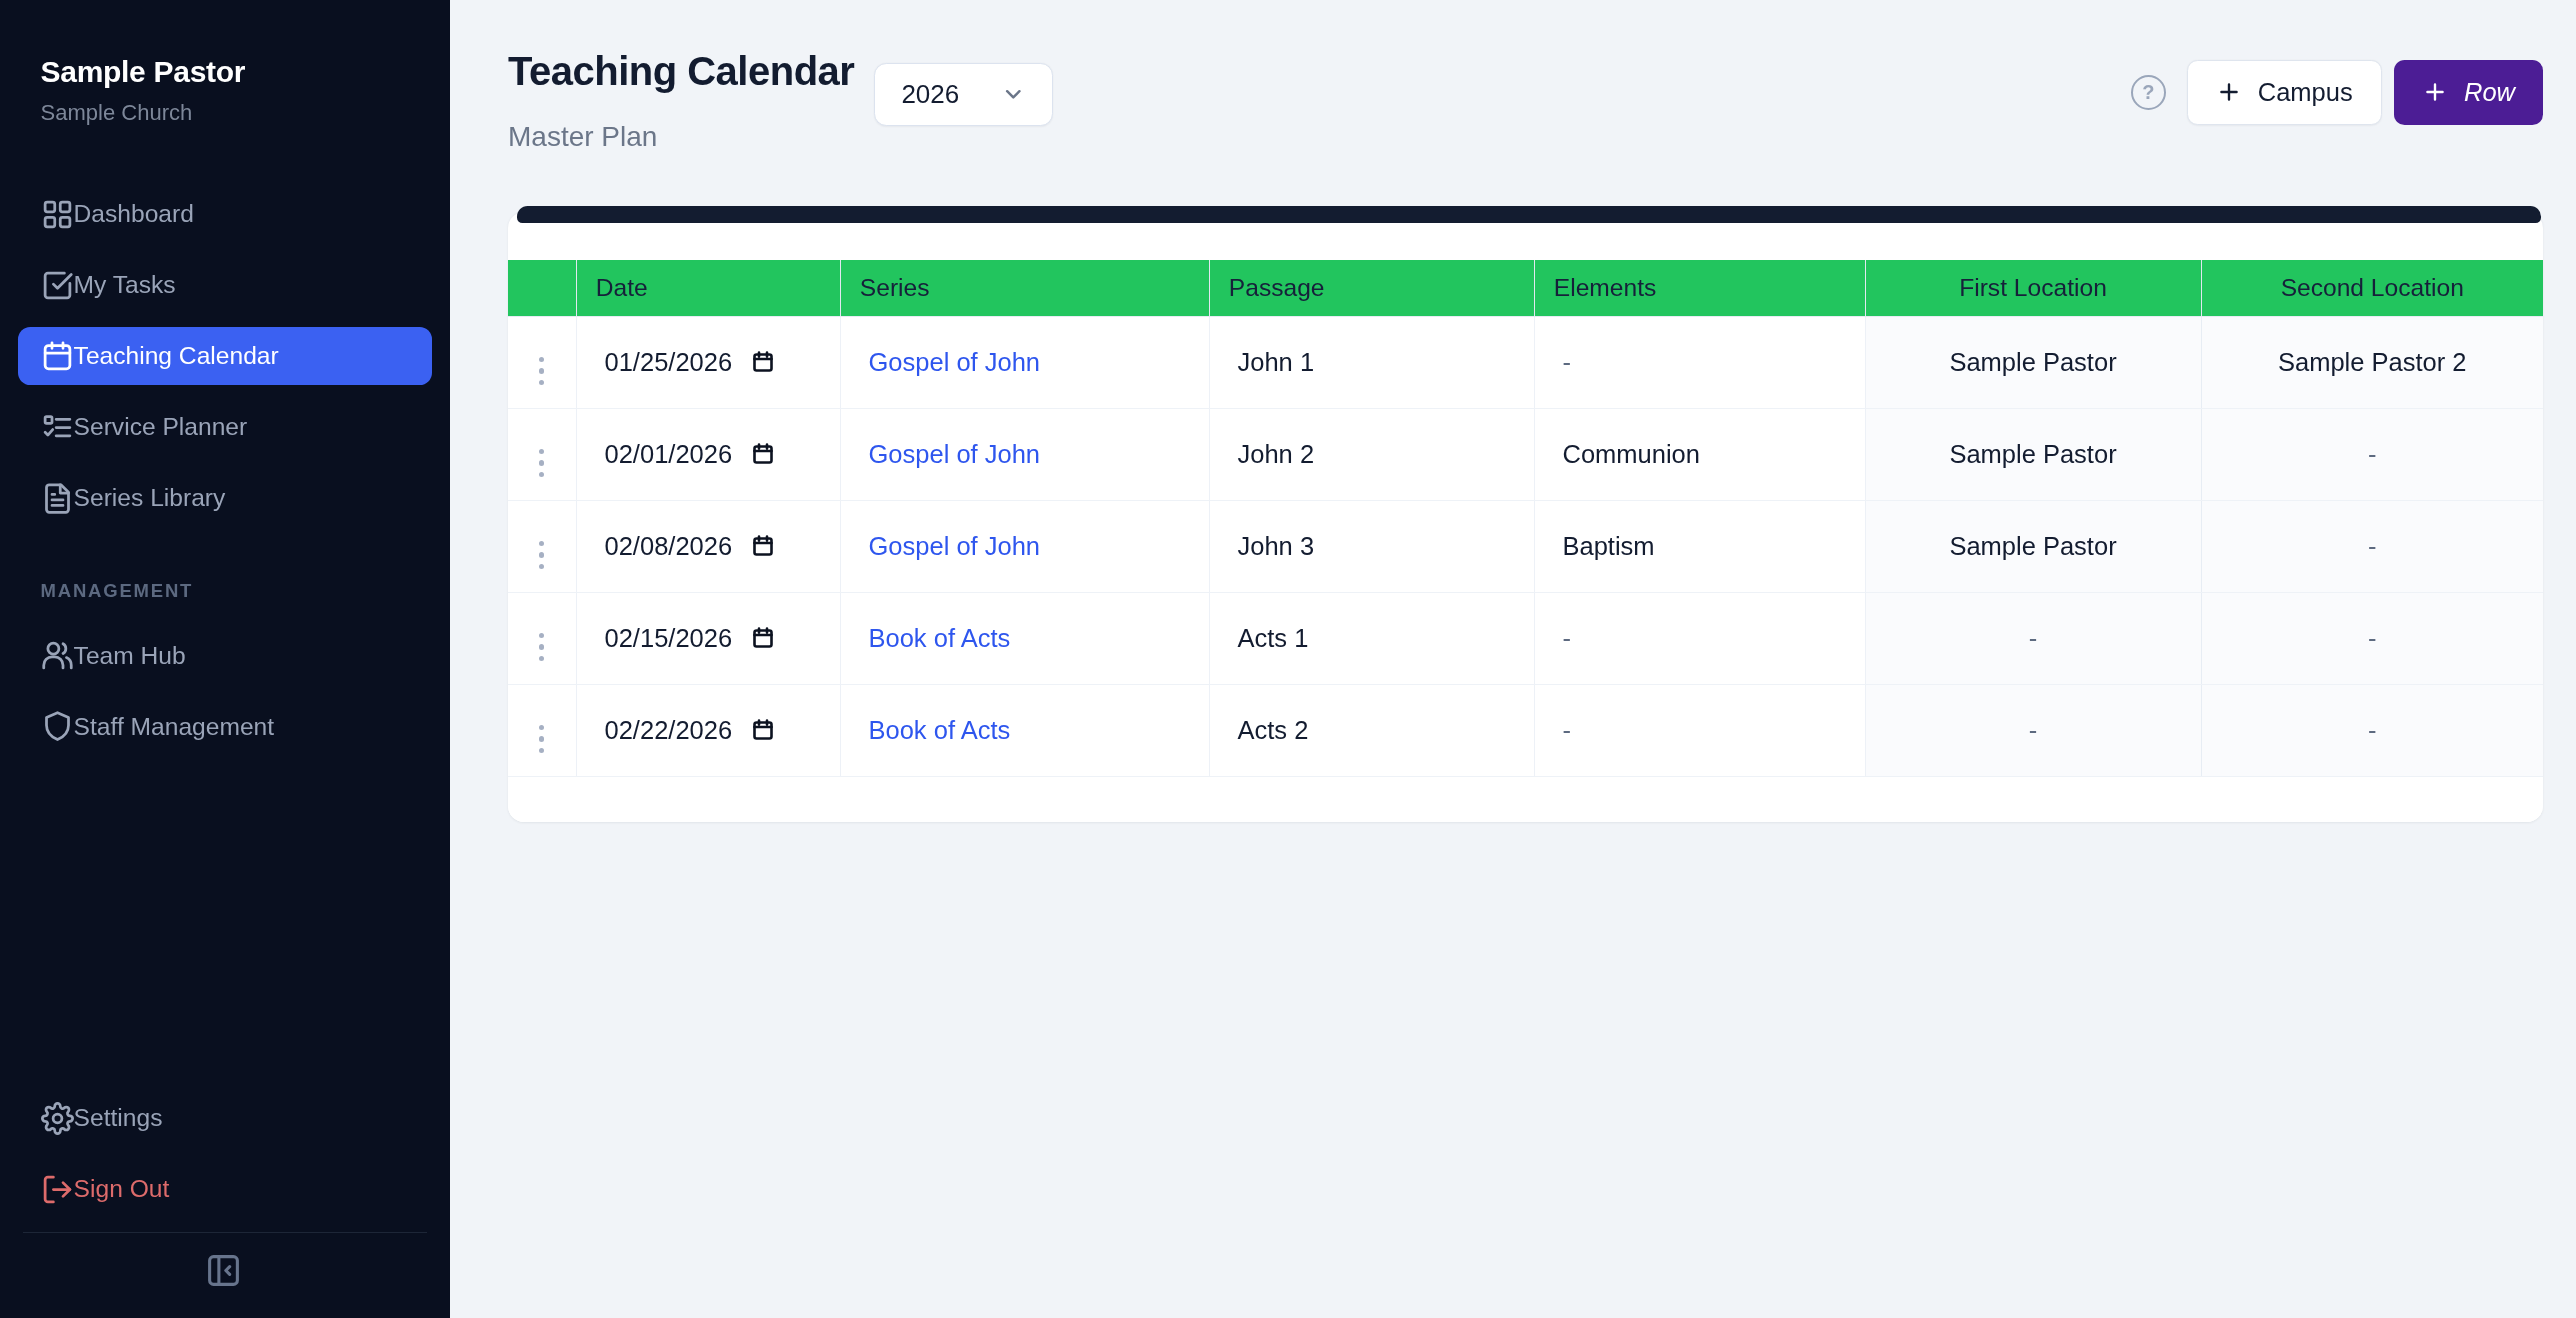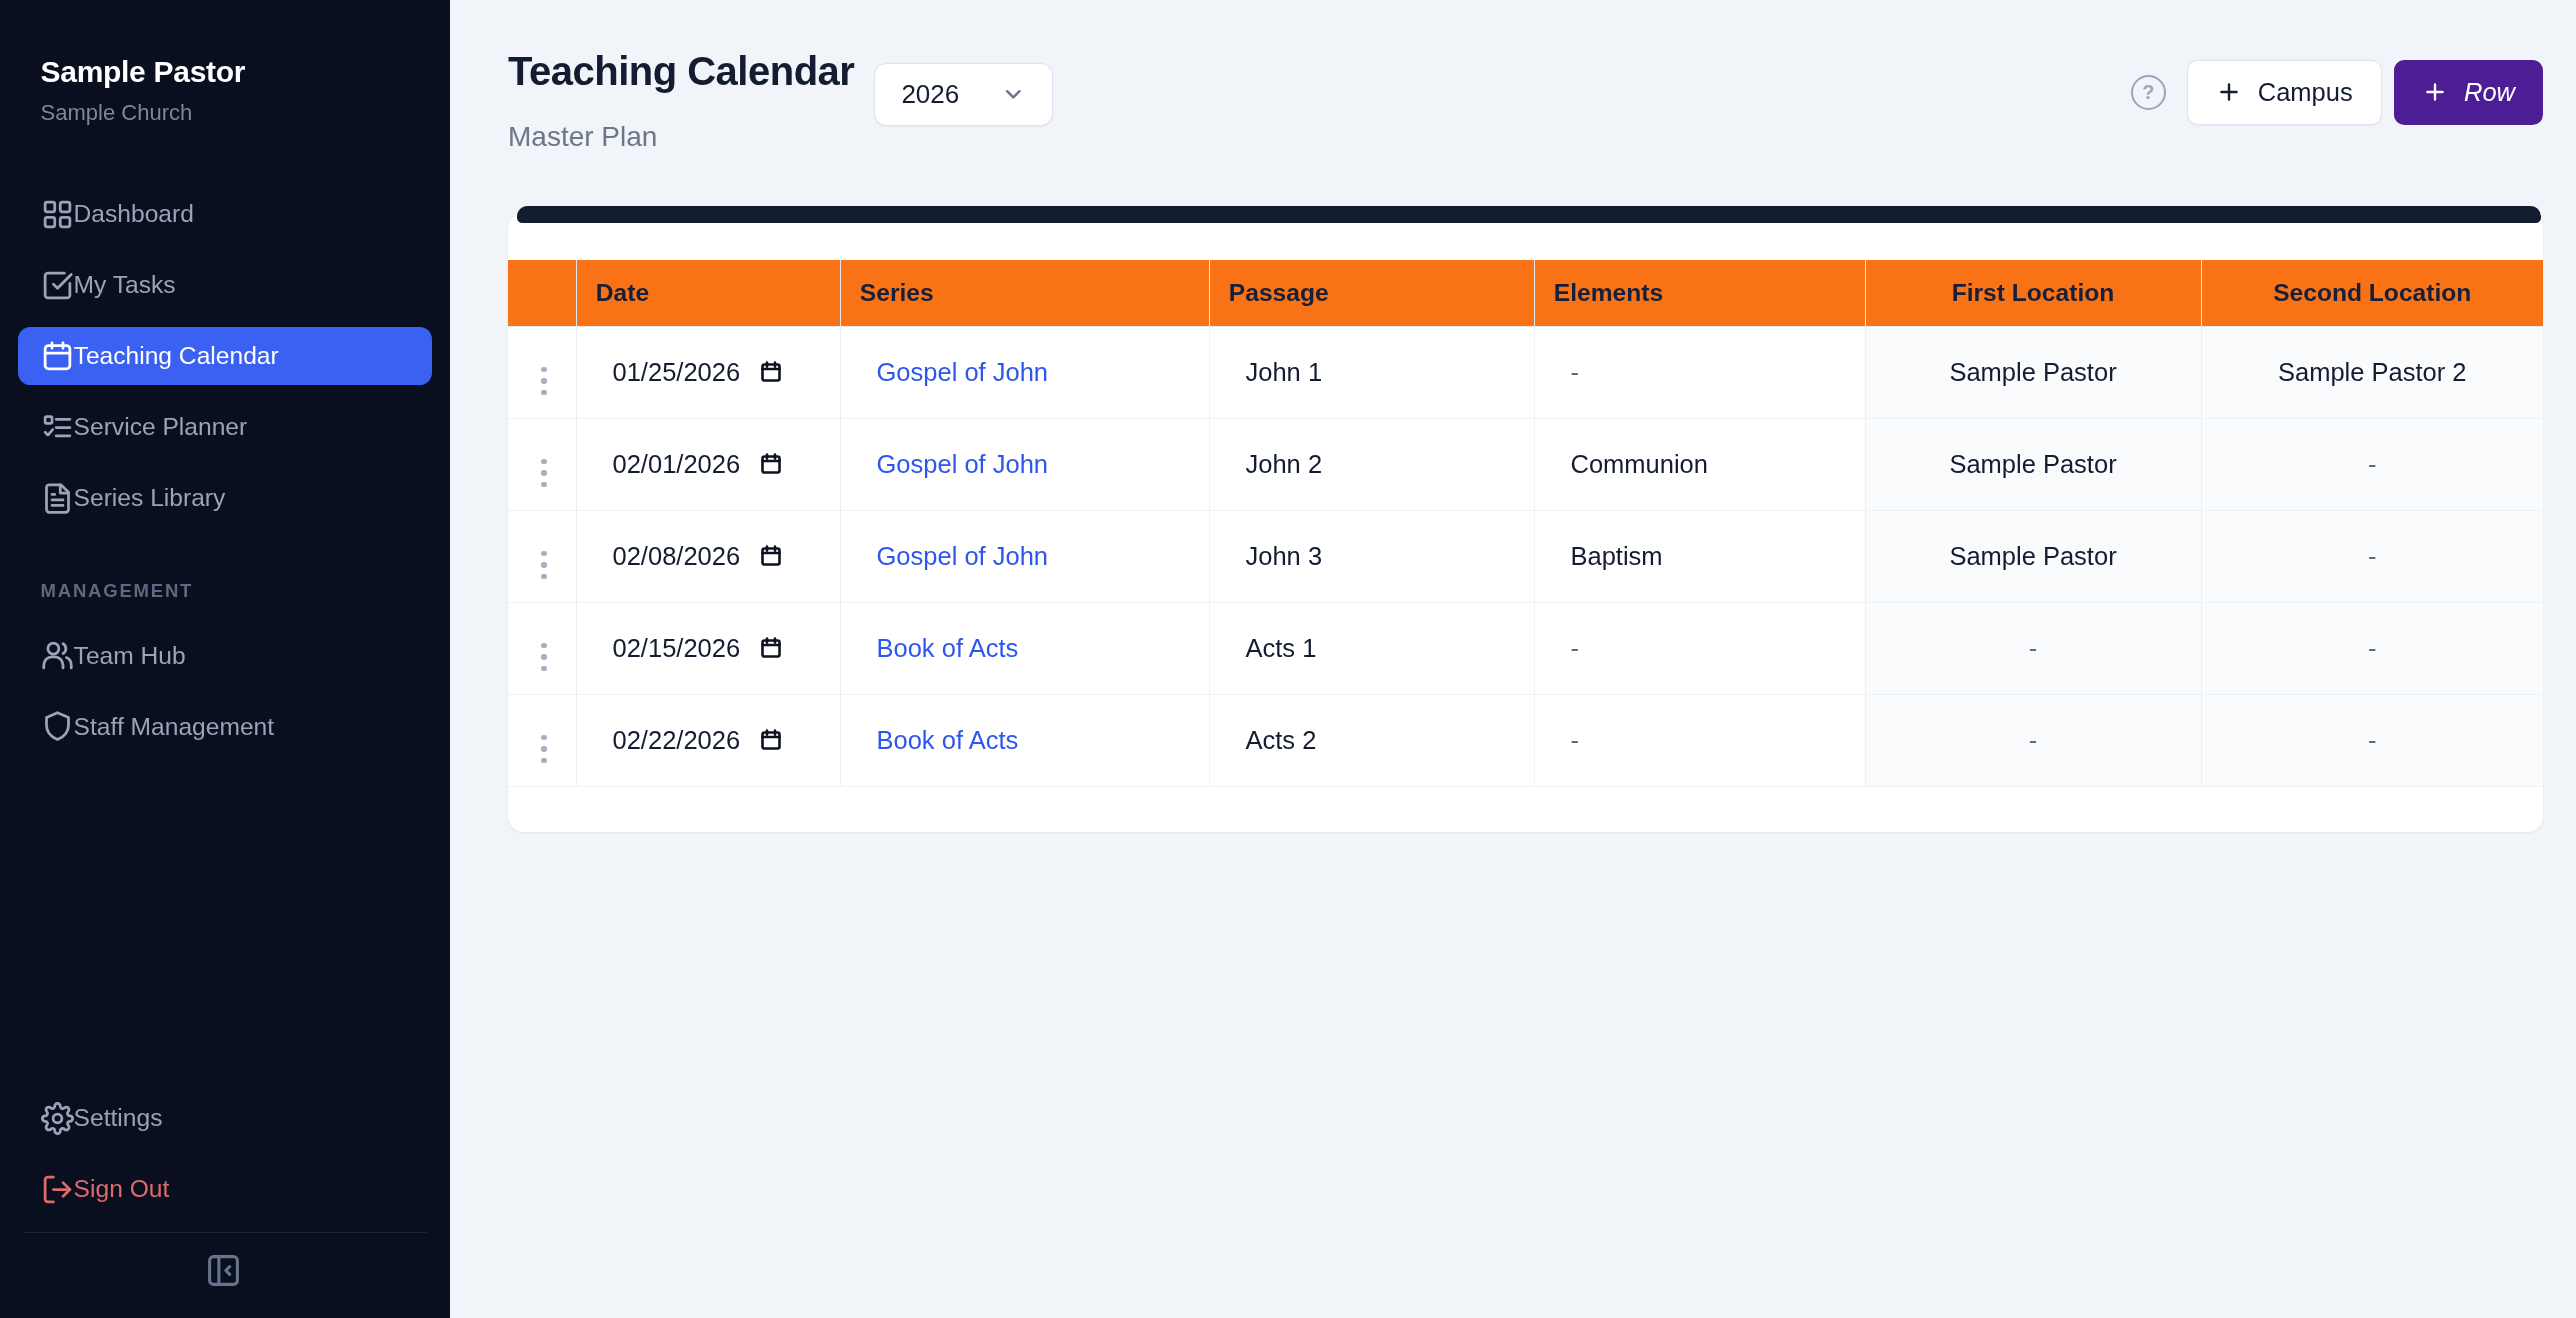--- a/index.html
+++ b/index.html
@@ -73,28 +73,28 @@
   }
   .card {
     position:relative; background:#ffffff; border-radius:16px;
     padding:48px 0 0 0; box-shadow:0 0.9px 2.6px rgba(15,23,42,.07);
     overflow:hidden; z-index:1;
   }
   table { width:100%; border-collapse:collapse; table-layout:fixed; }
   col.w-drag{width:68px} col.w-date{width:264px} col.w-series{width:369px}
   col.w-passage{width:325px} col.w-elements{width:331px} col.w-loc1{width:336px}
   th {
-    background:#f97316; height:66px; font-size:24.6px; font-weight:700;
+    background:#22c55e; height:56px; font-size:24.6px; font-weight:400;
     color:#16203a; text-align:left; padding:0 19.3px;
     border-right:1.8px solid #e2e8f1; border-bottom:1.8px solid #e6ebf3;
   }
   th.center, td.center { text-align:center; }
   th:last-child, td:last-child { border-right:none; }
   td {
-    height:92px; font-size:25.5px; color:#131c30; padding:0 36px;
+    height:92px; font-size:25.5px; color:#131c30; padding:0 28px;
     border-right:1.8px solid #edf1f7; border-bottom:1.8px solid #eef2f7;
     background:#ffffff;
   }
   td.c-loc { background:#fafbfd; text-align:center; border-right:1.8px solid #e7edf4; }
   td.c-loc.last { border-right:none; }
   td.dash { color:#5d6a80; }
   .card-bottom-pad { height:45px; background:#ffffff; }
 
   .dots { display:inline-flex; flex-direction:column; gap:6.2px; align-items:center;
     width:100%; cursor:grab; }

